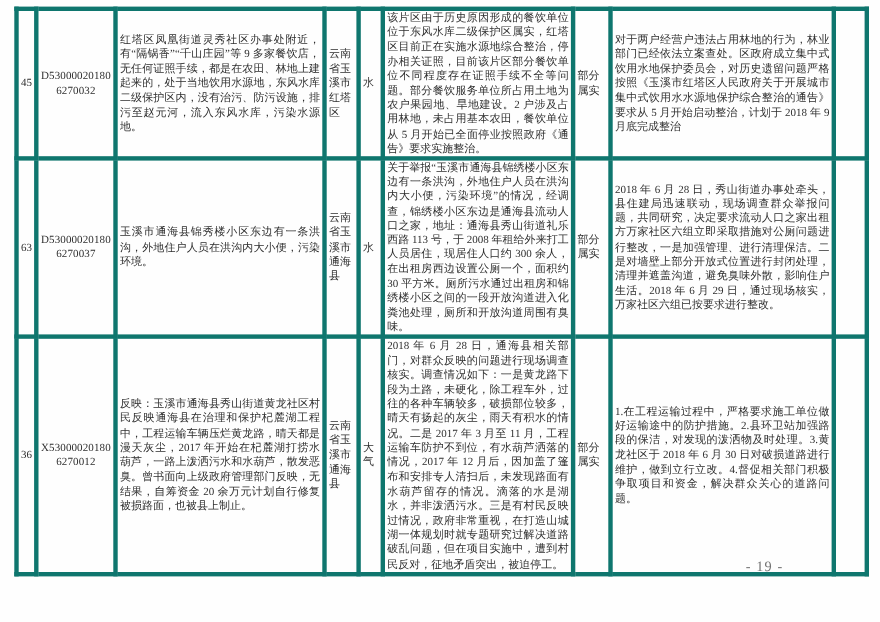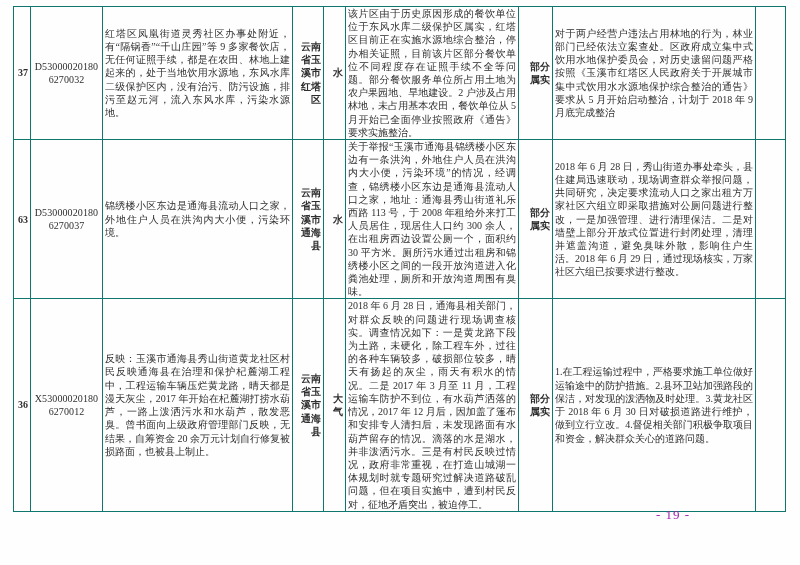--- a/index.html
+++ b/index.html
@@ -9,50 +9,50 @@
     -webkit-font-smoothing:antialiased;
   }
   .page{
     position:relative;width:800px;height:565px;background:#fefefe;overflow:hidden;
   }
   table.report{
     position:absolute;left:13px;top:6px;
     border-collapse:collapse;table-layout:fixed;
   }
   table.report td{
-    border:1px solid #0f766e;
+    border:4px solid #0f766e;
     color:#2e2e2e;
     font-size:10px;line-height:13.2px;
     vertical-align:middle;
     padding:0 2px;
     overflow:hidden;
   }
   td.text{
     text-align:justify;
     text-justify:inter-ideograph;
     padding:1px 2px;
   }
   td.center{
-    text-align:right;padding:0;font-weight:bold;
+    text-align:left;padding:0;
   }
   td.id-cell{
     word-break:break-all;
     padding:0 1px;
     font-size:9.6px;
     letter-spacing:0.1px;
     text-align:center;
   }
   td.verdict{
     padding:0 6px;
   }
   .page-number{
     position:absolute;
-    left:656px;top:507px;
+    left:678px;top:507px;
     font-size:13px;
-    color:#a21caf;
+    color:#737373;
     letter-spacing:1px;
     white-space:nowrap;
   }
 </style>
 </head>
 <body>
 
 <div class="page">
   <table class="report">
     <colgroup id="report-cols">
@@ -61,34 +61,34 @@
         <col style="width: 190px;">
         <col style="width: 31px;">
         <col style="width: 22px;">
         <col style="width: 173px;">
         <col style="width: 34px;">
         <col style="width: 203px;">
         <col style="width: 30px;">
       </colgroup>
     <tbody id="report-body">
         <tr style="height: 119px;">
-          <td class="center">37</td>
+          <td class="center">45</td>
           <td class="id-cell">D530000201806270032</td>
           <td class="text">红塔区凤凰街道灵秀社区办事处附近，有“隔锅香”“千山庄园”等 9 多家餐饮店，无任何证照手续，都是在农田、林地上建起来的，处于当地饮用水源地，东风水库二级保护区内，没有治污、防污设施，排污至赵元河，流入东风水库，污染水源地。</td>
           <td class="center">云南省玉溪市红塔区</td>
           <td class="center">水</td>
           <td class="text">该片区由于历史原因形成的餐饮单位位于东风水库二级保护区属实，红塔区目前正在实施水源地综合整治，停办相关证照，目前该片区部分餐饮单位不同程度存在证照手续不全等问题。部分餐饮服务单位所占用土地为农户果园地、旱地建设。2 户涉及占用林地，未占用基本农田，餐饮单位从 5 月开始已全面停业按照政府《通告》要求实施整治。</td>
           <td class="center verdict">部分属实</td>
           <td class="text">对于两户经营户违法占用林地的行为，林业部门已经依法立案查处。区政府成立集中式饮用水地保护委员会，对历史遗留问题严格按照《玉溪市红塔区人民政府关于开展城市集中式饮用水水源地保护综合整治的通告》要求从 5 月开始启动整治，计划于 2018 年 9 月底完成整治</td>
           <td class="center"></td>
         </tr>
         <tr style="height: 153px;">
           <td class="center">63</td>
           <td class="id-cell">D530000201806270037</td>
-          <td class="text">锦绣楼小区东边是通海县流动人口之家，外地住户人员在洪沟内大小便，污染环境。</td>
+          <td class="text">玉溪市通海县锦秀楼小区东边有一条洪沟，外地住户人员在洪沟内大小便，污染环境。</td>
           <td class="center">云南省玉溪市通海县</td>
           <td class="center">水</td>
           <td class="text">关于举报“玉溪市通海县锦绣楼小区东边有一条洪沟，外地住户人员在洪沟内大小便，污染环境”的情况，经调查，锦绣楼小区东边是通海县流动人口之家，地址：通海县秀山街道礼乐西路 113 号，于 2008 年租给外来打工人员居住，现居住人口约 300 余人，在出租房西边设置公厕一个，面积约 30 平方米。厕所污水通过出租房和锦绣楼小区之间的一段开放沟道进入化粪池处理，厕所和开放沟道周围有臭味。</td>
           <td class="center verdict">部分属实</td>
           <td class="text">2018 年 6 月 28 日，秀山街道办事处牵头，县住建局迅速联动，现场调查群众举报问题，共同研究，决定要求流动人口之家出租方万家社区六组立即采取措施对公厕问题进行整改，一是加强管理、进行清理保洁。二是对墙壁上部分开放式位置进行封闭处理，清理并遮盖沟道，避免臭味外散，影响住户生活。2018 年 6 月 29 日，通过现场核实，万家社区六组已按要求进行整改。</td>
           <td class="center"></td>
         </tr>
         <tr style="height: 212px;">
           <td class="center">36</td>
           <td class="id-cell">X530000201806270012</td>

